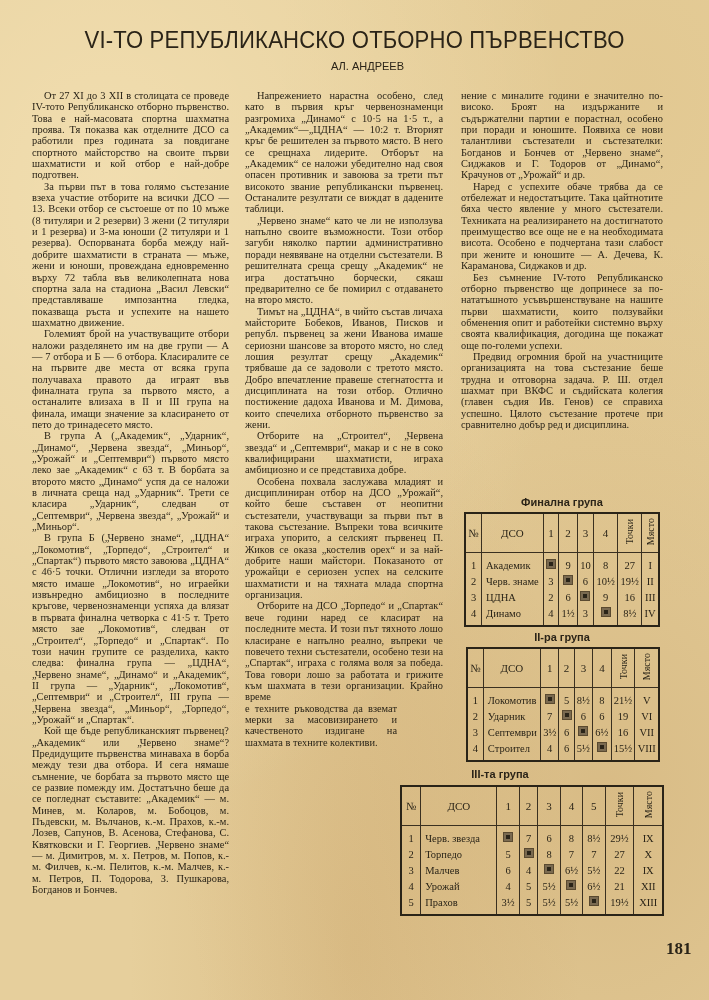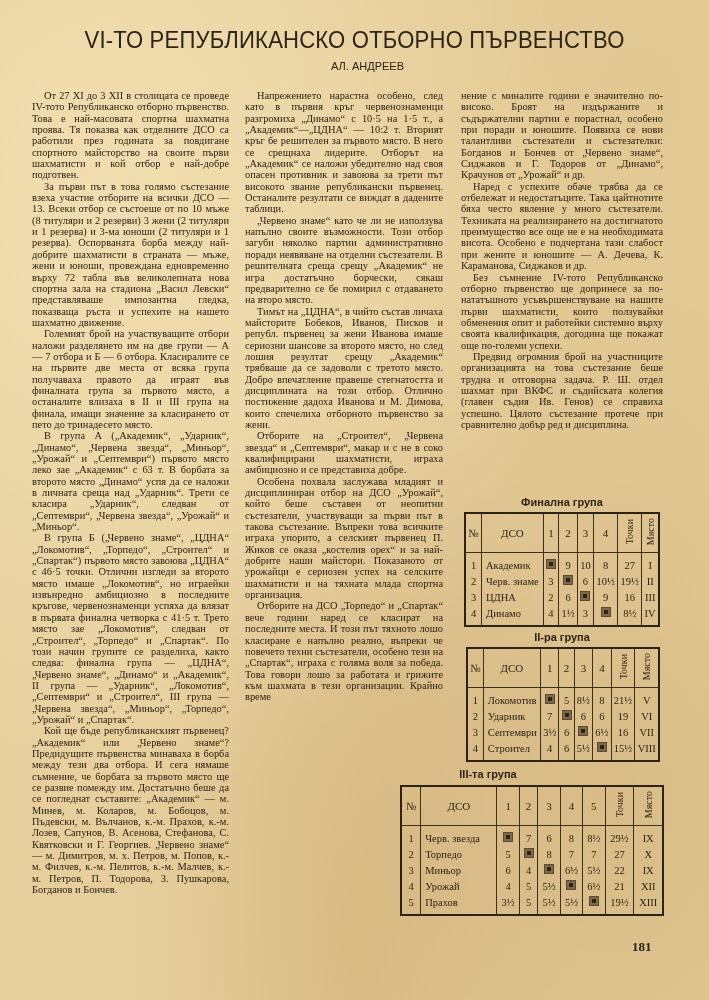--- a/index.html
+++ b/index.html
@@ -47,21 +47,21 @@
     border-left: 1px solid #3a3020; border-right: 1px solid #3a3020;
     padding: 0 2px; text-align: center; height: 16px; white-space: nowrap;
   }
   table.res thead th { border-bottom: 1.5px solid #3a3020; height: 38px; font-weight: normal; font-size: 11px; }
   table.res tbody tr:first-child td { padding-top: 4px; }
   table.res tbody tr:last-child td { padding-bottom: 4px; }
   table.res td.name { text-align: left; padding-left: 4px; margin-top: 40px; }
   .vert { writing-mode: vertical-rl; transform: rotate(180deg); font-size: 10px; }
   .self { display: inline-block; width: 8px; height: 8px; background: #2a2418; border: 1px solid #5a4a30; box-shadow: inset 0 0 0 2px #7a6a50; }
   .pageno {
-    position: absolute; top: 939px; left: 632px; font-weight: bold; font-size: 13px;
+    position: absolute; top: 939px; left: 666px; font-weight: bold; font-size: 17px;
     font-family: "Liberation Serif", serif;
   }
 </style>
 </head>
 <body>
 
 <div class="title">VI-ТО РЕПУБЛИКАНСКО ОТБОРНО ПЪРВЕНСТВО</div>
 <div class="author">АЛ. АНДРЕЕВ</div>
 
 <div class="col col1">
@@ -74,20 +74,21 @@
 </div>
 
 <div class="col col2">
   <p>Напрежението нарастна особено, след като в първия кръг червенознаменци разгромиха „Динамо“ с 10·5 на 1·5 т., а „Академик“—„ЦДНА“ — 10:2 т. Вторият кръг бе решителен за първото място. В него се срещнаха лидерите. Отборът на „Академик“ се наложи убедително над своя опасен противник и завоюва за трети път високото звание републикански първенец. Останалите резултати се виждат в дадените таблици.</p>
   <p>„Червено знаме“ като че ли не използува напълно своите възможности. Този отбор загуби няколко партии административно поради неявяване на отделни състезатели. В решителната среща срещу „Академик“ не игра достатъчно борчески, сякаш предварително се бе помирил с отдаването на второ място.</p>
   <p>Тимът на „ЦДНА“, в чийто състав личаха майсторите Бобеков, Иванов, Писков и републ. първенец за жени Иванова имаше сериозни шансове за второто място, но след лошия резултат срещу „Академик“ трябваше да се задоволи с третото място. Добро впечатление правеше стегнатостта и дисциплината на този отбор. Отлично постижение дадоха Иванова и М. Димова, които спечелиха отборното първенство за жени.</p>
   <p>Отборите на „Строител“, „Червена звезда“ и „Септември“, макар и с не в соко квалифицирани шахматисти, играха амбициозно и се представиха добре.</p>
   <p>Особена похвала заслужава младият и дисциплиниран отбор на ДСО „Урожай“, който беше съставен от неопитни състезатели, участвуващи за първи път в такова състезание. Въпреки това всичките играха упорито, а селският първенец П. Жиков се оказа „костелив орех“ и за най-добрите наши майстори. Показаното от урожайци е сериозен успех на селските шахматисти и на тяхната млада спортна организация.</p>
   <p>Отборите на ДСО „Торпедо“ и „Спартак“ вече години наред се класират на последните места. И този път тяхното лошо класиране е напълно реално, въпреки че повечето техни състезатели, особено тези на „Спартак“, играха с голяма воля за победа. Това говори лошо за работата и грижите към шахмата в тези организации. Крайно време</p>
   <div class="col2-narrow">
+    <p style="text-indent:0">е техните ръководства да вземат мерки за масовизирането и качественото издигане на шахмата в техните колективи.</p>
   </div>
 </div>
 
 <div class="col col3">
   <p style="text-indent:0">нение с миналите години е значително по-високо. Броят на издържаните и съдържателни партии е порастнал, особено при поради и юношите. Появиха се нови талантливи състезатели и състезателки: Богданов и Бончев от „Червено знаме“, Сиджаков и Г. Тодоров от „Динамо“, Крачунов от „Урожай“ и др.</p>
   <p>Наред с успехите обаче трябва да се отбележат и недостатъците. Така цайтнотите бяха често явление у много състезатели. Техниката на реализирането на достигнатото преимущество все още не е на необходимата висота. Особено е подчертана тази слабост при жените и юношите — А. Дечева, К. Караманова, Сиджаков и др.</p>
   <p>Без съмнение IV-тото Републиканско отборно първенство ще допринесе за по-нататъшното усъвършенствуване на нашите първи шахматисти, които ползувайки обменения опит и работейки системно върху своята квалификация, догодина ще покажат още по-големи успехи.</p>
   <p>Предвид огромния брой на участниците организацията на това състезание беше трудна и отговорна задача. Р. Ш. отдел шахмат при ВКФС и съдийската колегия (главен съдия Ив. Генов) се справиха успешно. Цялото състезание протече при сравнително добър ред и дисциплина.</p>
 </div>
 
@@ -200,21 +201,21 @@
         <td>4</td>
         <td>6</td>
         <td>5½</td>
         <td><span class="self"></span></td>
         <td>15½</td>
         <td>VIII</td>
       </tr>
     </tbody>
   </table>
 
-<div class="tcap" style="top:768px; left:388px; width:200px;">III-та група</div>
+<div class="tcap" style="top:768px; left:400px; width:200px;">III-та група</div>
 <table class="res" id="t-group3" style="top:785px; left:400px; width:264px;">
     <thead>
       <tr>
         <th>№</th>
         <th>ДСО</th>
         <th>1</th>
         <th>2</th>
         <th>3</th>
         <th>4</th>
         <th>5</th>
@@ -240,21 +241,21 @@
         <td>5</td>
         <td><span class="self"></span></td>
         <td>8</td>
         <td>7</td>
         <td>7</td>
         <td>27</td>
         <td>X</td>
       </tr>
       <tr>
         <td>3</td>
-        <td class="name">Миньор</td>
+        <td class="name">Малчев</td>
         <td>6</td>
         <td>4</td>
         <td><span class="self"></span></td>
         <td>6½</td>
         <td>5½</td>
         <td>22</td>
         <td>IX</td>
       </tr>
       <tr>
         <td>4</td>

